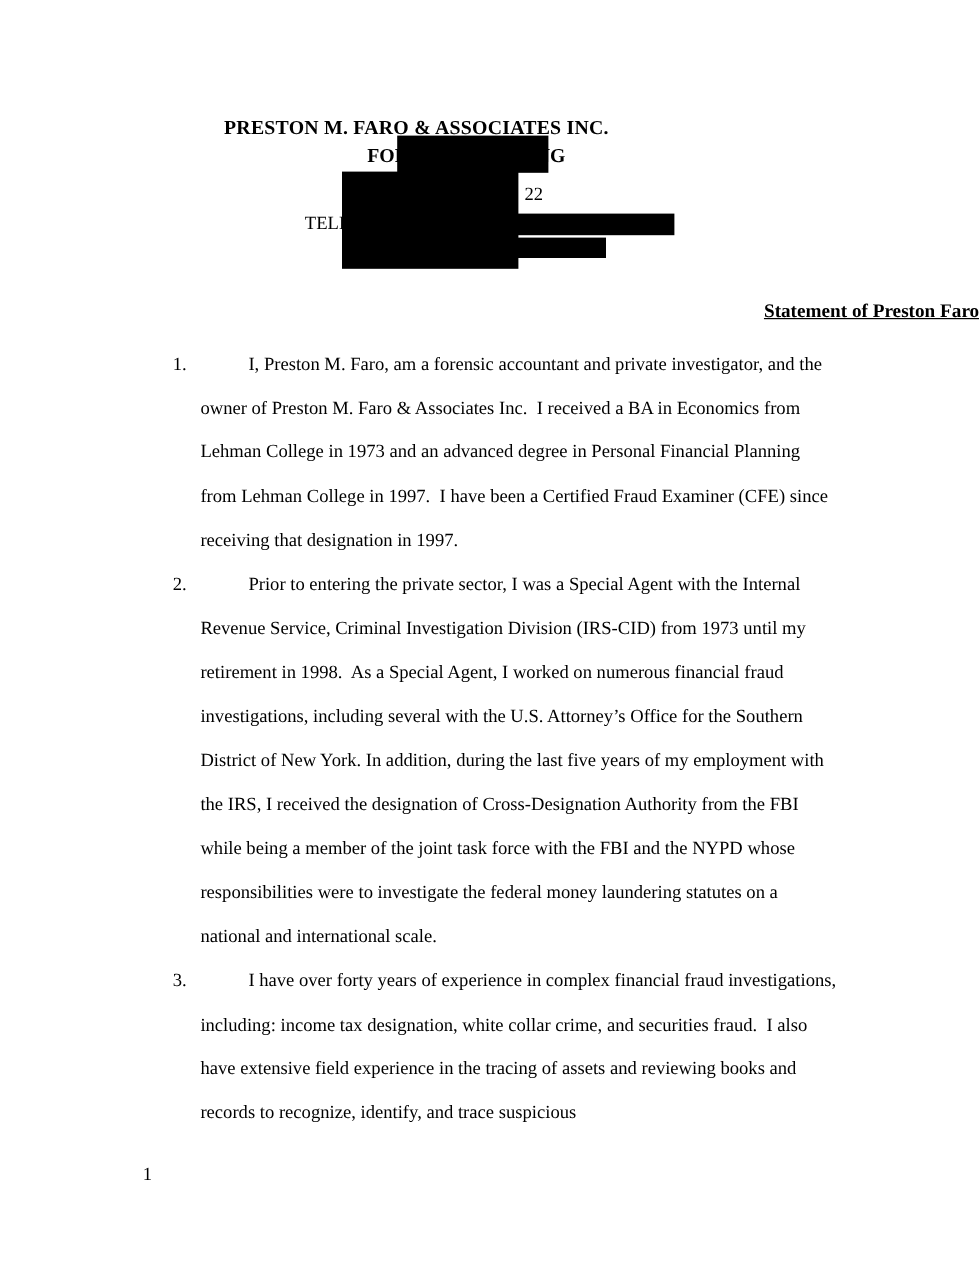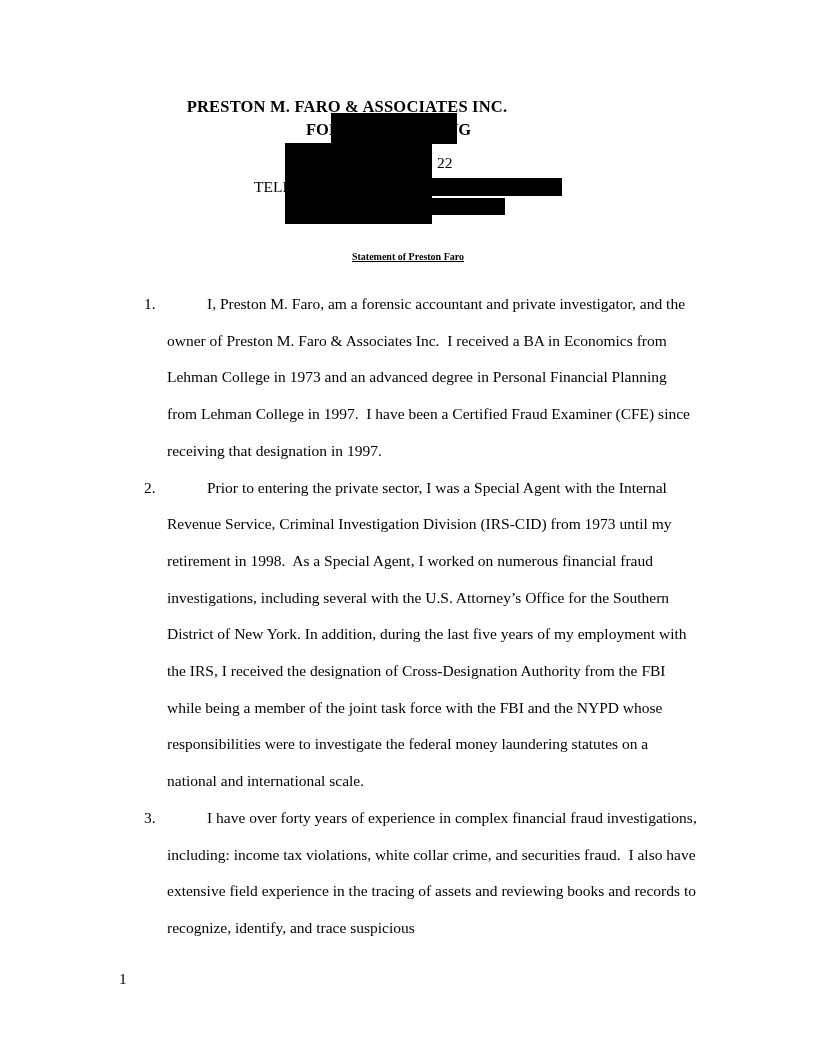--- a/index.html
+++ b/index.html
@@ -38,23 +38,23 @@
   }
   .redaction {
     position: absolute;
     background: #000000;
   }
   .stmt-title {
     position: absolute;
     top: 251px;
     left: 0;
     width: 816px;
-    text-align: center;
+    text-align: right;
     font-weight: bold;
-    font-size: 10px;
+    font-size: 16px;
   }
   .stmt-title .u { text-decoration: underline; }
   .body-text {
     position: absolute;
     top: 286px;
     left: 120px;
     width: 578px;
     font-size: 15.5px;
     line-height: 36.7px;
   }
@@ -104,19 +104,19 @@
     <div class="para">
       <span class="para-num">1.</span>
       <span class="para-text">I, Preston M. Faro, am a forensic accountant and private investigator, and the owner of Preston M. Faro &amp; Associates Inc.  I received a BA in Economics from Lehman College in 1973 and an advanced degree in Personal Financial Planning from Lehman College in 1997.  I have been a Certified Fraud Examiner (CFE) since receiving that designation in 1997.</span>
     </div>
     <div class="para">
       <span class="para-num">2.</span>
       <span class="para-text">Prior to entering the private sector, I was a Special Agent with the Internal Revenue Service, Criminal Investigation Division (IRS-CID) from 1973 until my retirement in 1998.  As a Special Agent, I worked on numerous financial fraud investigations, including several with the U.S. Attorney’s Office for the Southern District of New York. In addition, during the last five years of my employment with the IRS, I received the designation of Cross-Designation Authority from the FBI while being a member of the joint task force with the FBI and the NYPD whose responsibilities were to investigate the federal money laundering statutes on a national and international scale.</span>
     </div>
     <div class="para">
       <span class="para-num">3.</span>
-      <span class="para-text">I have over forty years of experience in complex financial fraud investigations, including: income tax violations, white collar crime, and securities fraud.  I also have extensive field experience in the tracing of assets and reviewing books and records to recognize, identify, and trace suspicious</span>
+      <span class="para-text">I have over forty years of experience in complex financial fraud investigations, including: income tax designation, white collar crime, and securities fraud.  I also have extensive field experience in the tracing of assets and reviewing books and records to recognize, identify, and trace suspicious</span>
     </div>
   </div>
 
   <div class="page-num">1</div>
 
 </div>
 
 </body></html>

